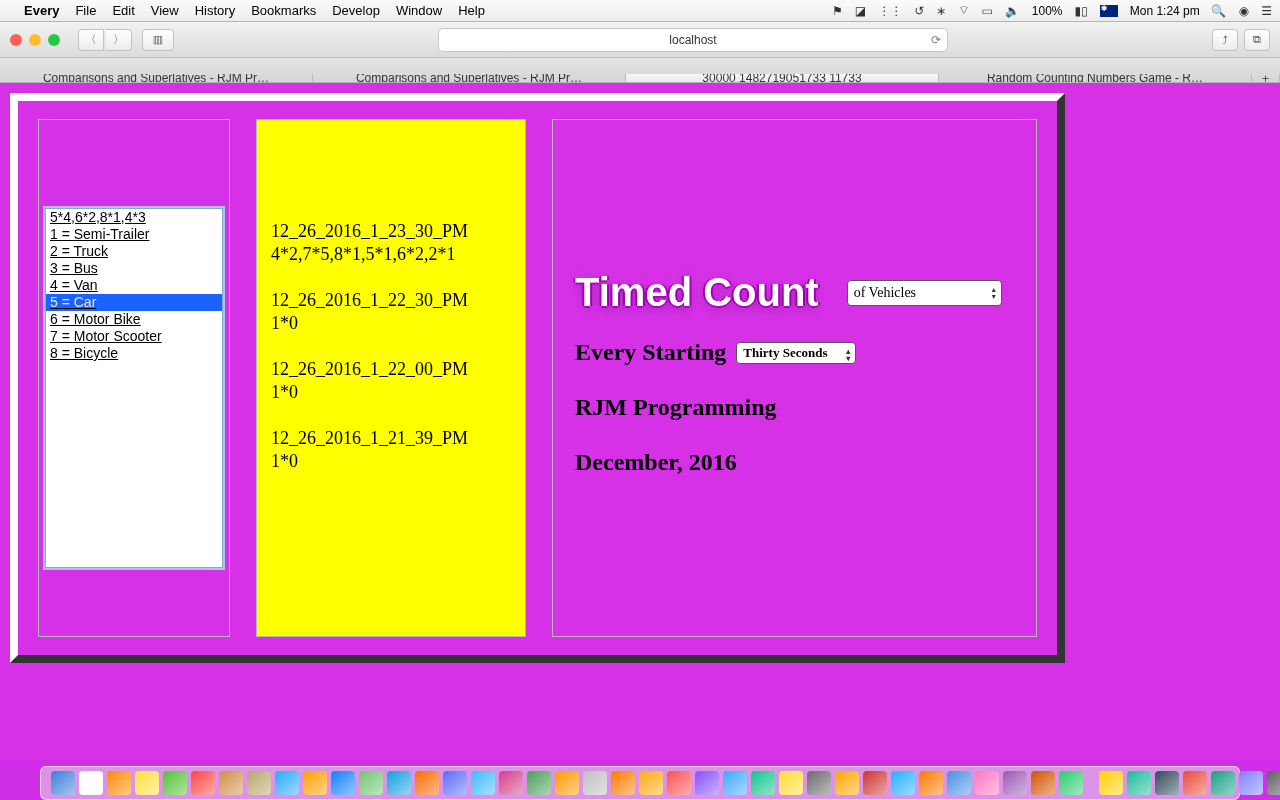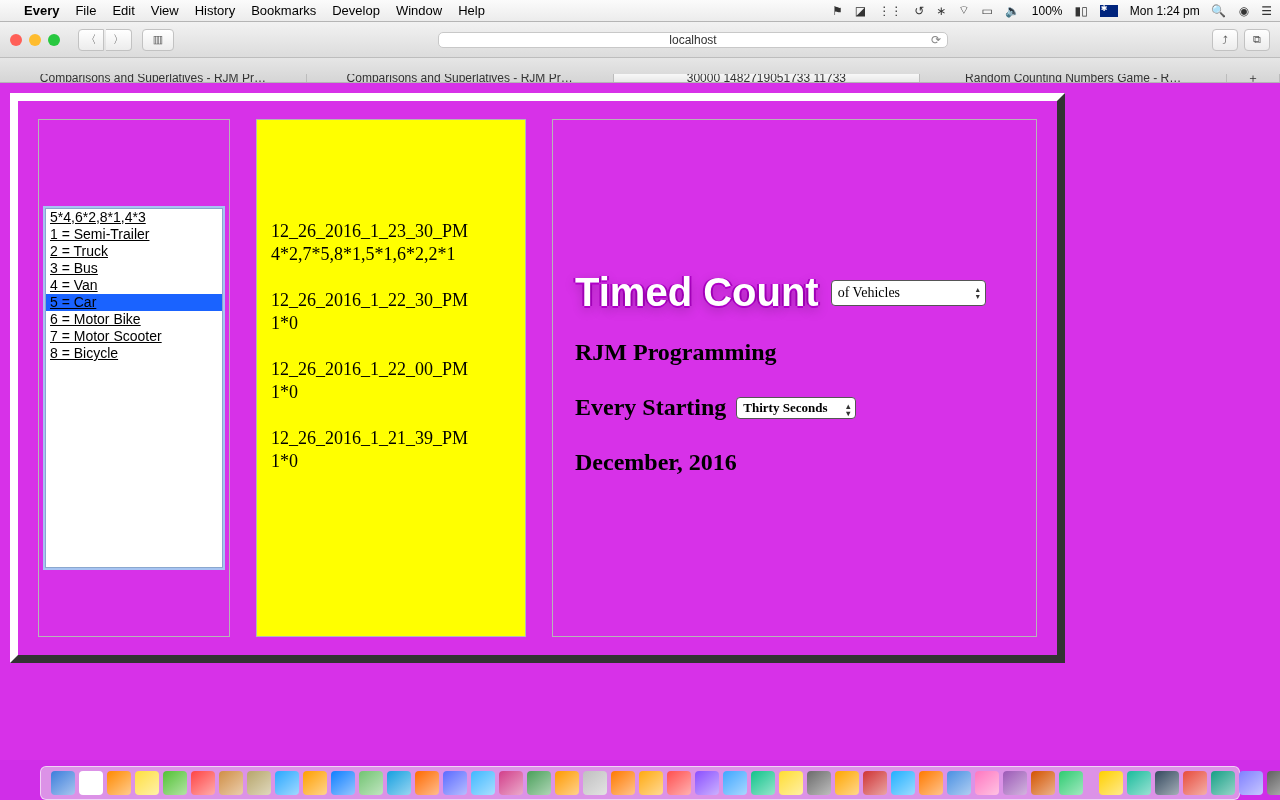--- a/index.html
+++ b/index.html
@@ -31,32 +31,32 @@
   .traffic span { width:12px; height:12px; border-radius:50%; display:block; }
   .tl-red{background:#ff5f57;} .tl-yel{background:#febc2e;} .tl-grn{background:#28c840;}
   .navbtns { display:flex; gap:2px; margin-left:8px;}
   .sqbtn { width:26px; height:22px; border:1px solid #c2c2c2; border-radius:4px;
            background:linear-gradient(#fff,#ececec); display:flex; align-items:center; justify-content:center;
            font-size:11px; color:#555;}
   .navbtns .sqbtn:first-child{border-radius:4px 0 0 4px;}
   .navbtns .sqbtn:last-child{border-radius:0 4px 4px 0; border-left:none;}
   .addrwrap { flex:1; display:flex; justify-content:center; }
   .addr {
-    width: 510px; height:16px; background:#fff; border:1px solid #c8c8c8; border-radius:5px;
+    width: 510px; height:24px; background:#fff; border:1px solid #c8c8c8; border-radius:5px;
     display:flex; align-items:center; justify-content:center; font-size:12px; color:#333; position:relative;
   }
   .addr .reload { position:absolute; right:6px; color:#888; font-size:12px;}
   .toolbar .rightbtns { display:flex; gap:6px; }
 
   
   .tabstrip {
     height: 25px; background:linear-gradient(#e6e6e6,#d5d5d5); display:flex;
     border-bottom:1px solid #b5b5b5; font-size:12px; color:#333;
   }
-  .tab { flex:1; border-right:1px solid #bcbcbc; padding:0 26px; display:flex; align-items:center; justify-content:center;
+  .tab { flex:1; border-right:1px solid #bcbcbc; padding:0 10px; display:flex; align-items:center; justify-content:center;
          white-space:nowrap; overflow:hidden; text-overflow:ellipsis;margin-top:16px; }
   .tab.active { background:linear-gradient(#f8f8f8,#e8e8e8); }
   .tab.add { flex:0 0 28px; justify-content:center; }
 
   
   .page { position:absolute; top:83px; left:0; right:0; bottom:40px; background:#d731e8; }
   .bezel {
     position:absolute; left:10px; top:10px; width:1055px; height:570px;
     border:8px solid; border-color:#fff #333 #333 #fff; background:#d731e8; padding:18px 20px;
   }
@@ -64,27 +64,27 @@
   .col { border:1px solid #b6b6b6; background:#d731e8; }
   .col1 { width:192px; padding:88px 6px 6px 6px;text-decoration:underline; }
   .col2 { width:270px; background:#ffff00; padding:100px 14px 10px 14px;
           font-family: Georgia, "Times New Roman", serif; font-size:18px; color:#000; line-height:1.25; }
   .col3 { flex:1; padding:150px 20px 10px 22px; font-family: Georgia, "Times New Roman", serif; color:#000; }
 
   
   .listbox { width:100%; height:360px; background:#fff; border:1px solid #8aa7cf; outline:2px solid #a7c4f2;
              font-size:14px; overflow:hidden; }
   .listbox .opt { padding:0 4px; line-height:17px; white-space:nowrap; }
-  .listbox .opt.sel { background:#1a63ff; color:#000000; }
+  .listbox .opt.sel { background:#1a63ff; color:#e5e5e5; }
 
   
   .entry { margin-bottom:24px; }
 
   
-  .title-row { display:flex; align-items:center; gap:6px; margin-bottom:24px;}
+  .title-row { display:flex; align-items:center; gap:22px; margin-bottom:24px;}
   .timed {
     font-size:40px; font-weight:900; font-family: Arial, sans-serif; color:#fff;
     text-shadow: 0 2px 0 #b000c8, 0 4px 12px rgba(0,0,0,.25), 2px 0 0 #b000c8, -2px 0 0 #b000c8;
     letter-spacing:0; padding-right:6px;
   }
   .selwrap { display:inline-flex; align-items:center; background:#fff; border:1px solid #555; border-radius:4px;
              height:26px; padding:0 20px 0 6px; font-size:14px; position:relative; min-width:155px;}
   .selwrap::after{ content:"▴\A▾"; white-space:pre; font-size:8px; line-height:7px; position:absolute; right:5px; top:5px; color:#333;}
   .selwrap.sm { min-width:120px; height:22px; font-size:13px;}
   .line { font-size:24px; font-weight:700; margin-bottom:28px; display:flex; align-items:center; gap:10px;}
@@ -214,28 +214,28 @@
         </div>
 
       <div class="col col3">
         <div class="title-row">
           <span class="timed">Timed Count</span>
           <span class="selwrap">
             <span>of Vehicles</span>
           </span>
         </div>
         <div class="line">
-            <span>RJM Programming</span>
-          </div>
-        <div class="line">
           <span>Every Starting</span>
           <span class="selwrap sm">
             <span>Thirty Seconds</span>
           </span>
         </div>
+        <div class="line">
+            <span>RJM Programming</span>
+          </div>
         <div class="line">
             <span>December, 2016</span>
           </div>
       </div>
     </div>
   </div>
 </div>
 
 <div class="dock-area">
   <div class="dock" id="dock">

